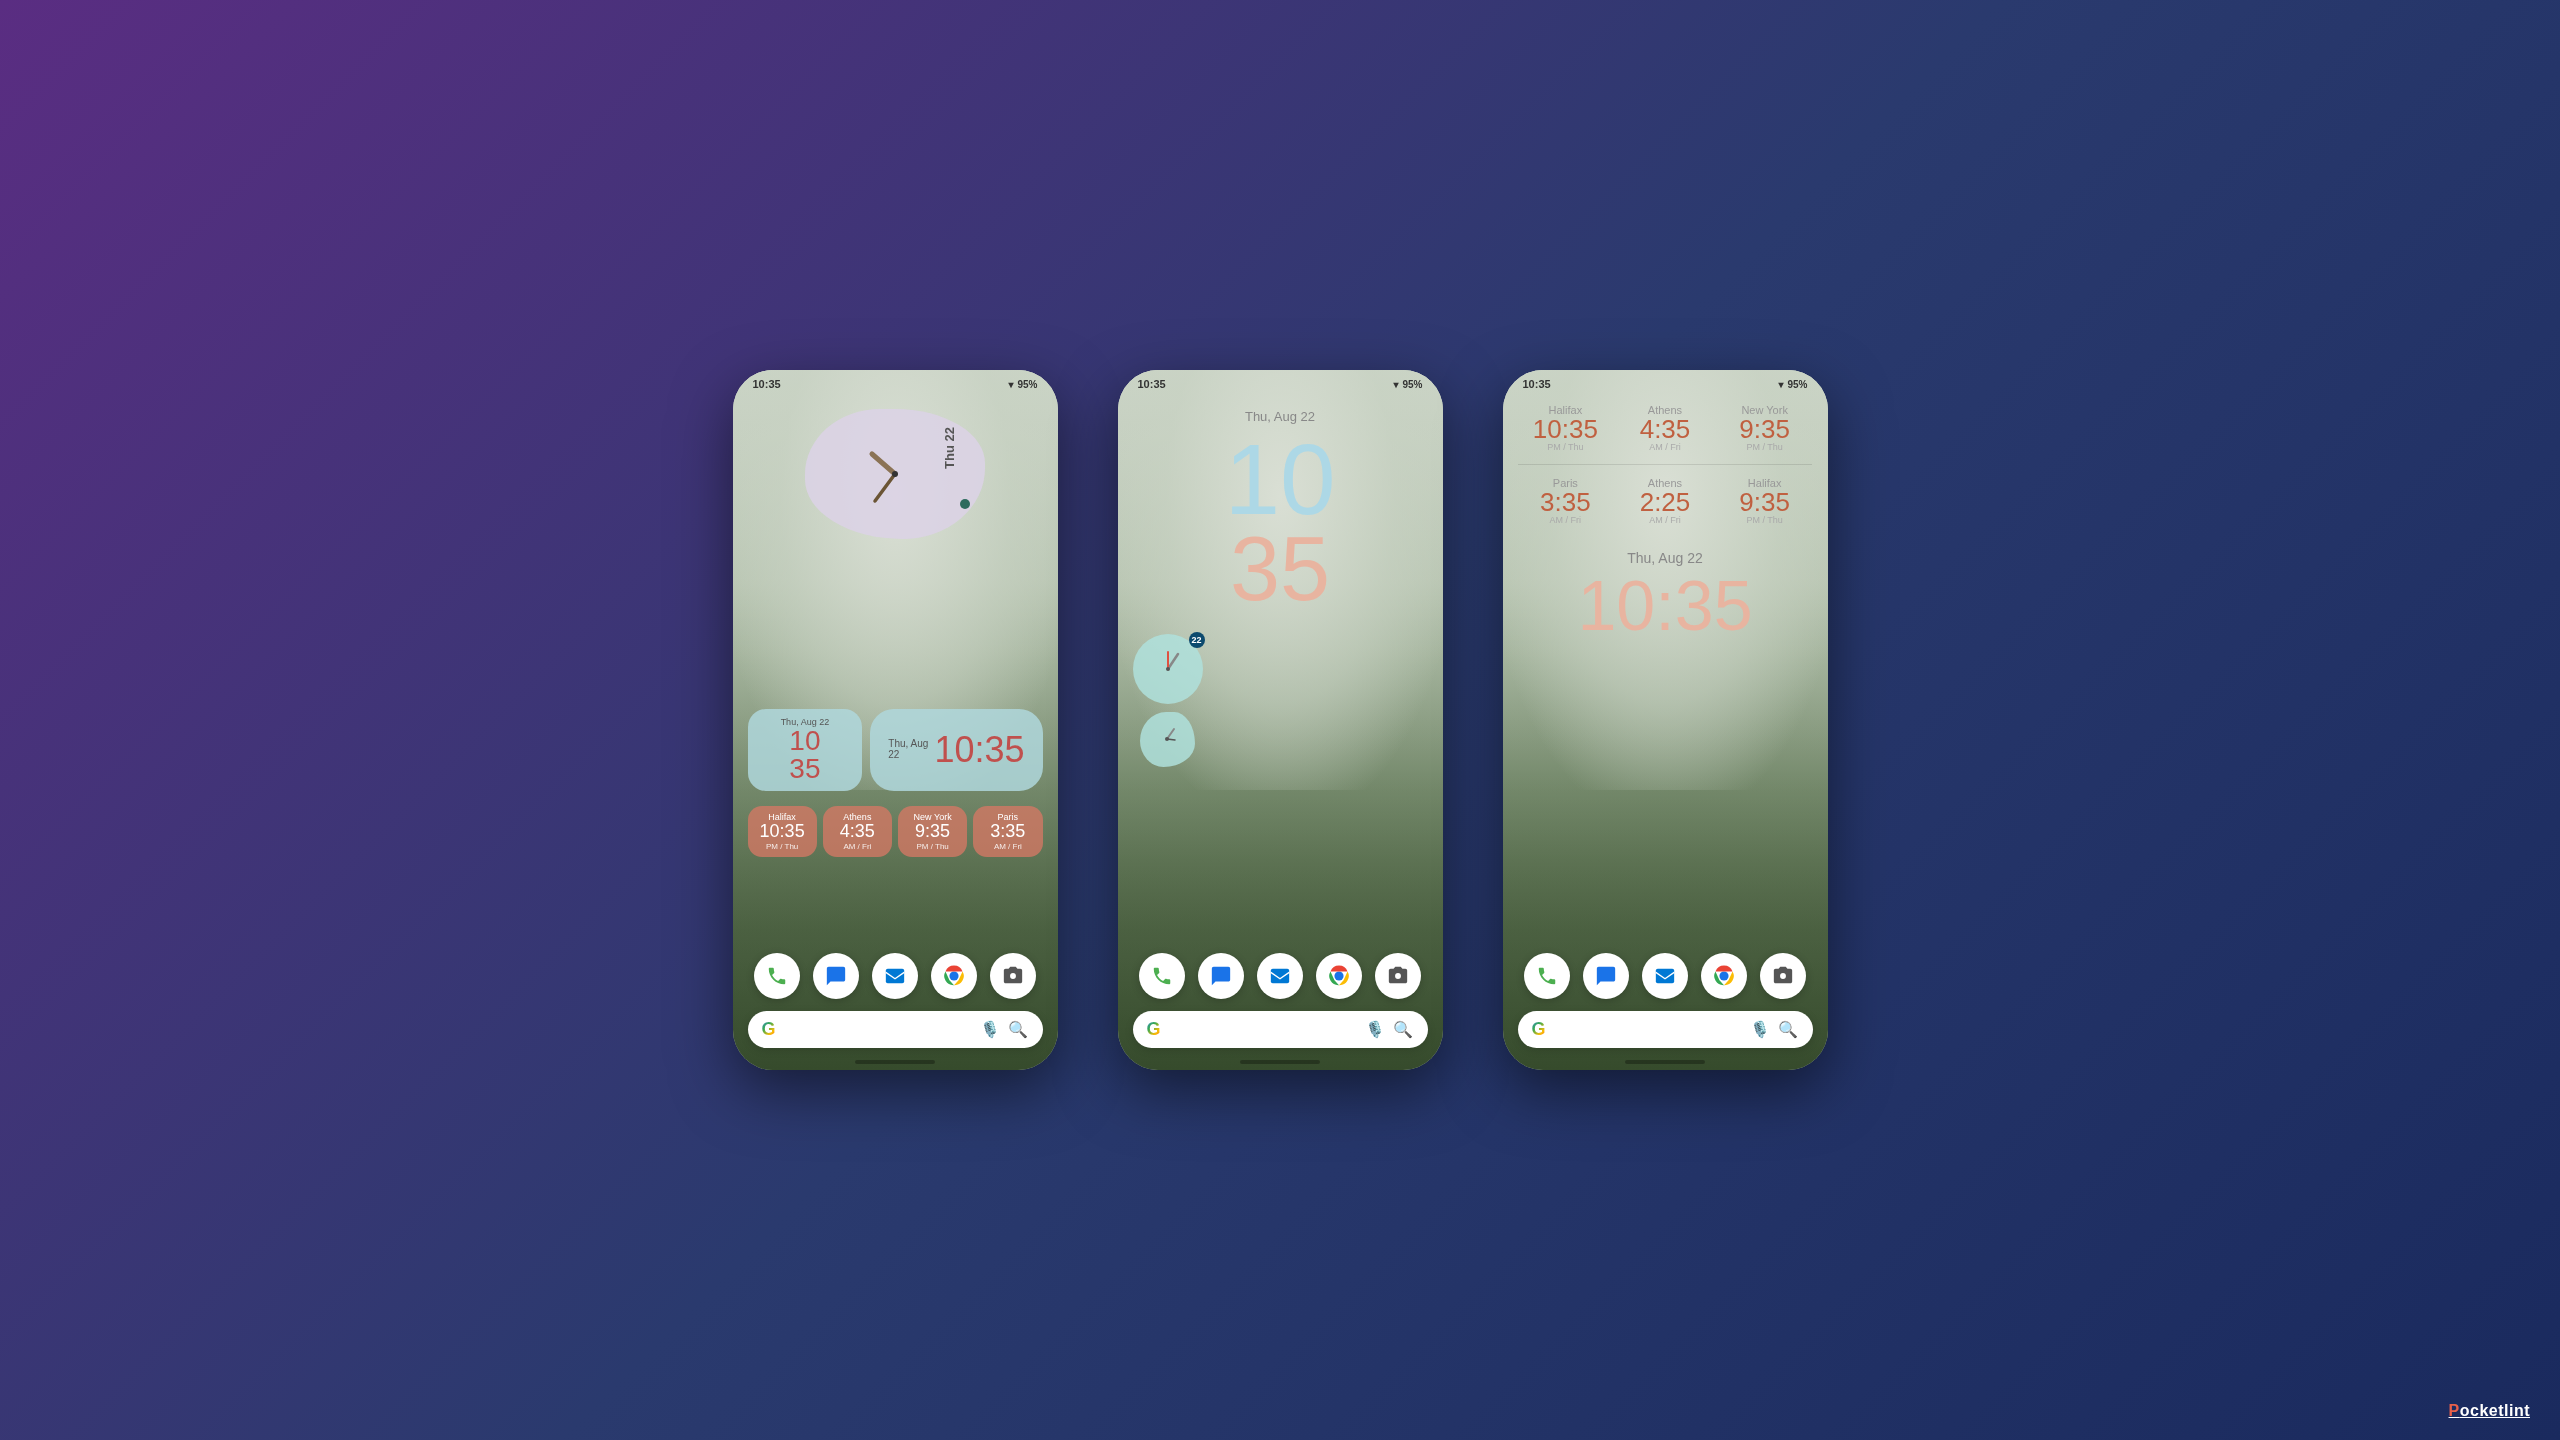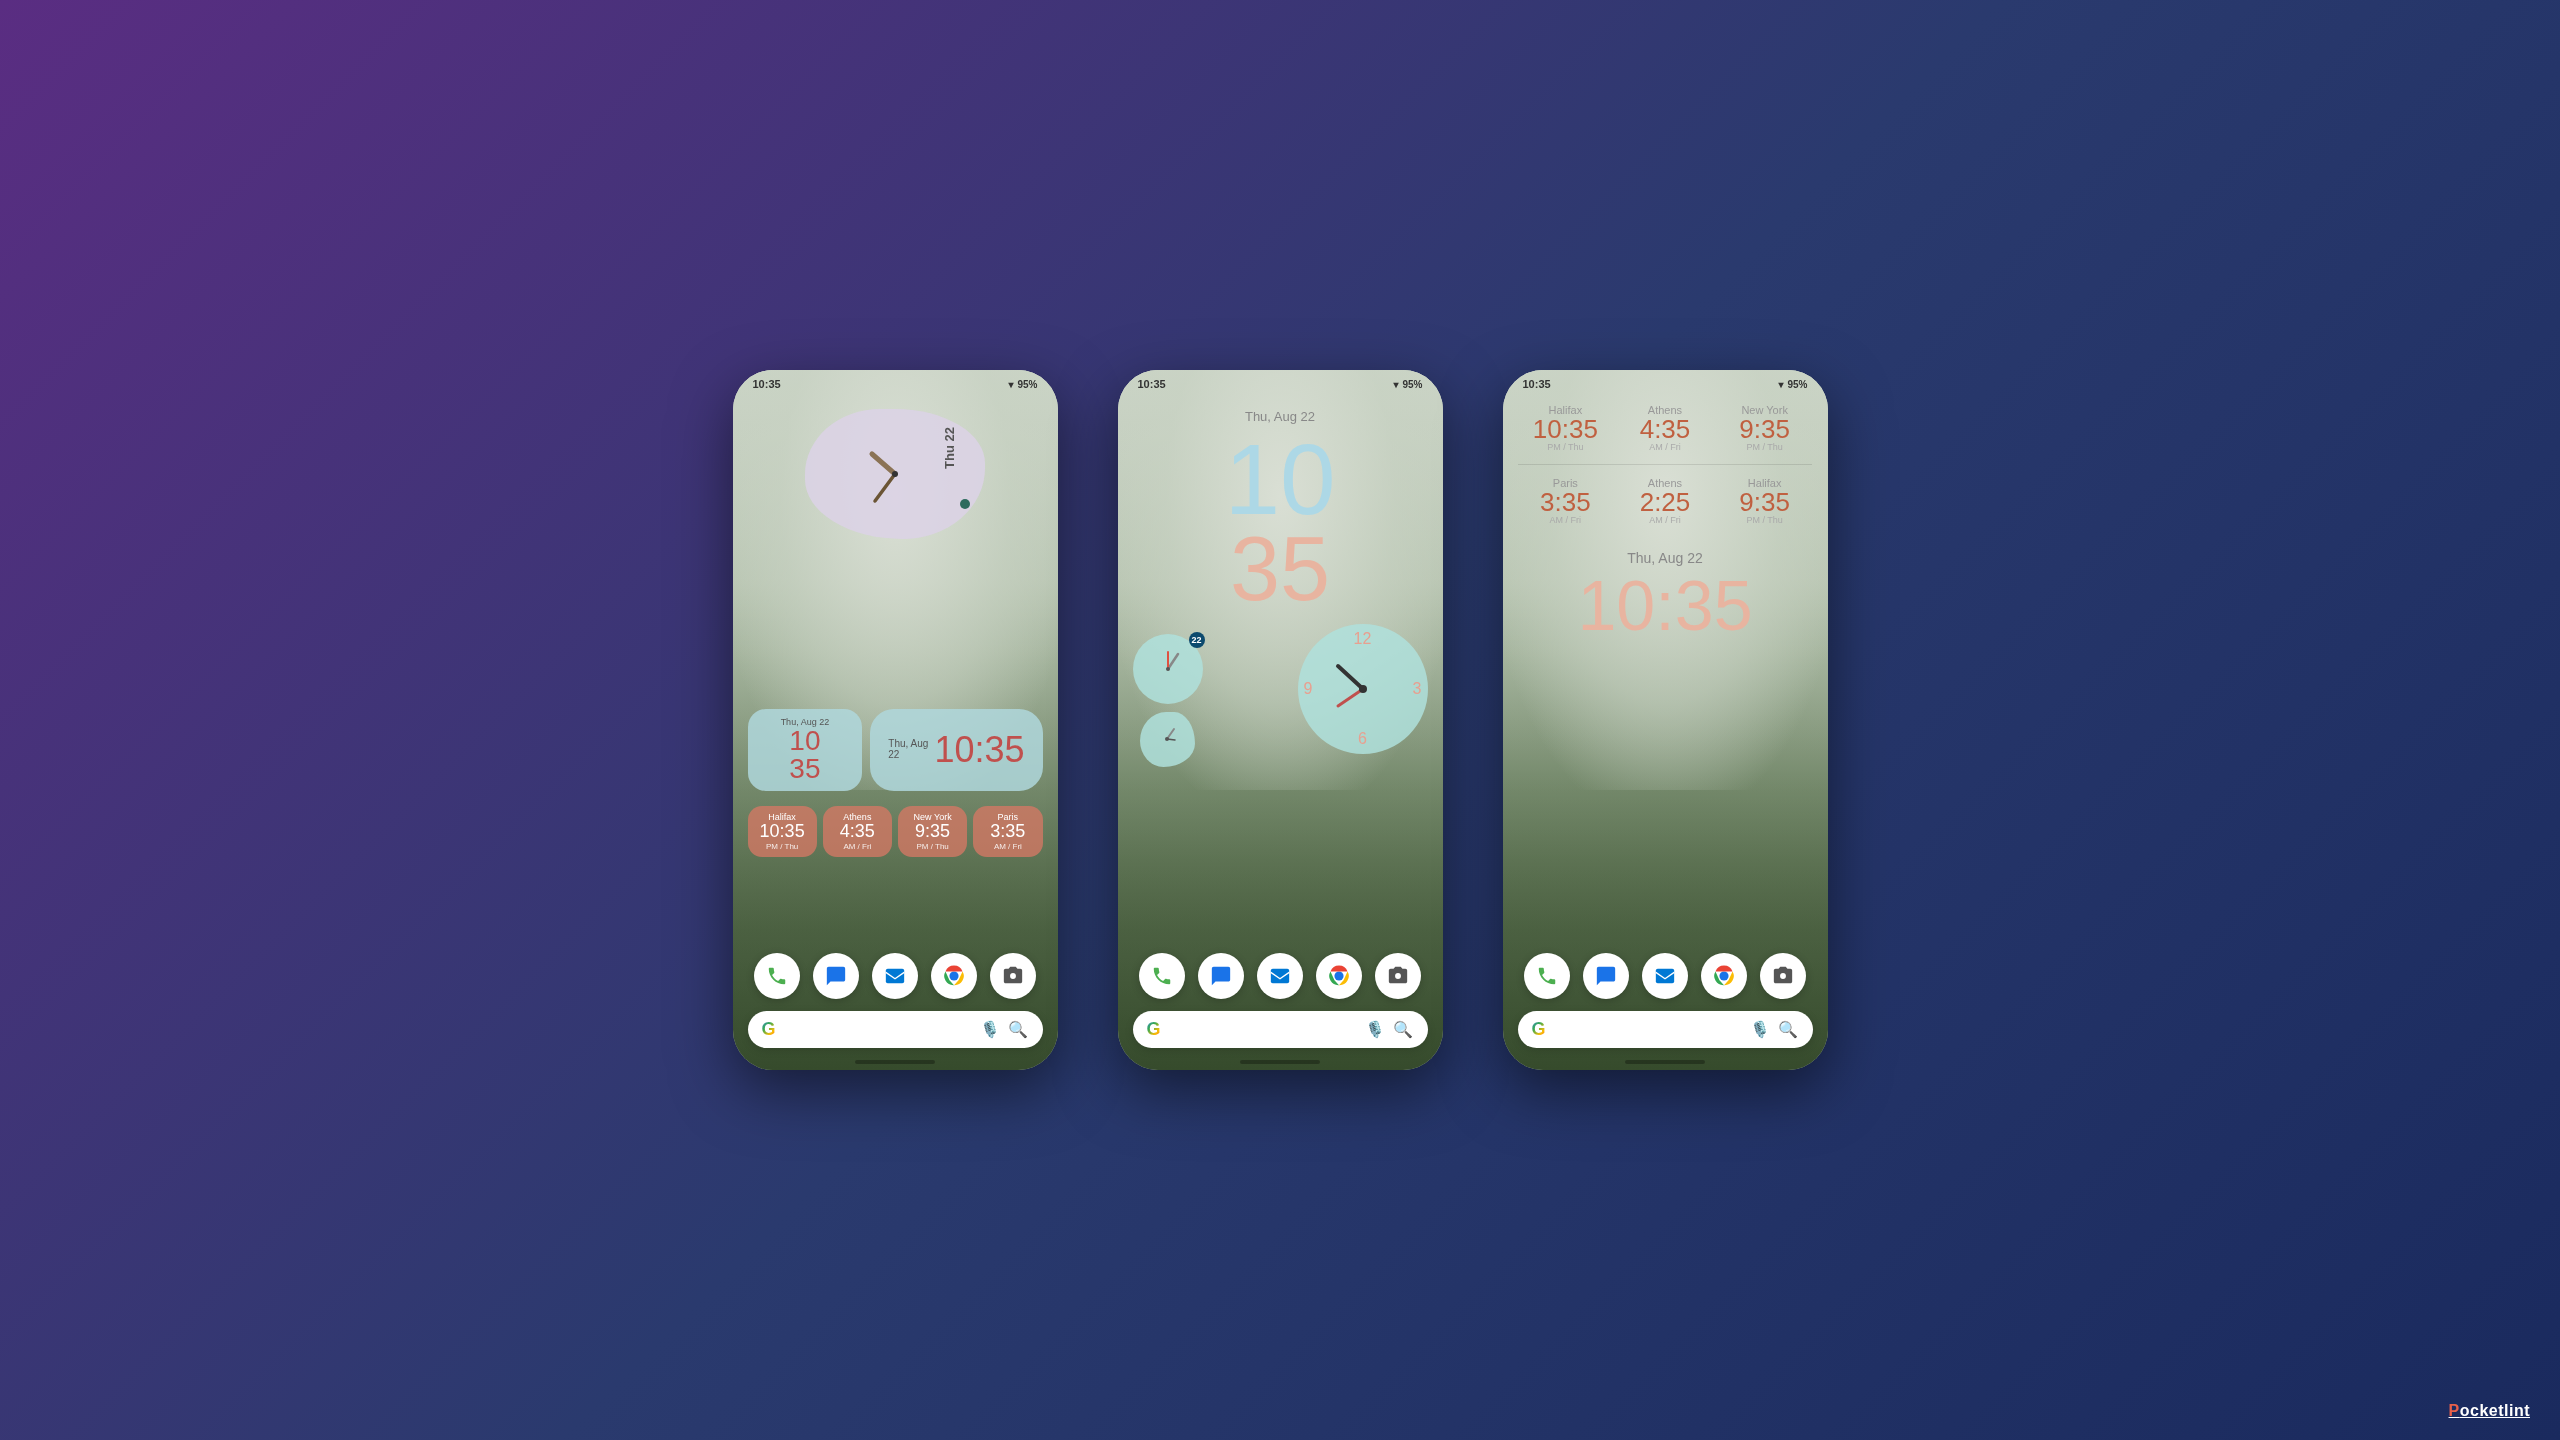--- a/index.html
+++ b/index.html
@@ -601,35 +601,20 @@
             </div>
             <div class="blob-shape">
               <svg width="35" height="35" viewBox="0 0 35 35">
                 <line x1="17" y1="17" x2="24" y2="7" stroke="#888" stroke-width="2" stroke-linecap="round"></line>
                 <line x1="17" y1="17" x2="25" y2="18" stroke="#555" stroke-width="1.5" stroke-linecap="round"></line>
                 <circle cx="17" cy="17" r="2" fill="#555"></circle>
               </svg>
             </div>
           </div>
 
-          <div class="analog-clock-medium">
-            <div class="clock-nums">
-              <span class="clock-num num-12">12</span>
-              <span class="clock-num num-3">3</span>
-              <span class="clock-num num-6">6</span>
-              <span class="clock-num num-9">9</span>
-            </div>
-            <svg width="110" height="110" viewBox="0 0 110 110">
-
-              <line x1="55" y1="55" x2="30" y2="32" stroke="#333" stroke-width="4" stroke-linecap="round"></line>
-
-              <line x1="55" y1="55" x2="30" y2="72" stroke="#c0504d" stroke-width="3" stroke-linecap="round"></line>
-              <circle cx="55" cy="55" r="4" fill="#333"></circle>
-            </svg>
-          </div>
         </div>
 
         <div style="flex:1;"></div>
       </div>
 
       <div class="dock">
         <div class="dock-icon">
           <svg width="22" height="22" viewBox="0 0 24 24" fill="#4CAF50">
               <path d="M6.6 10.8c1.4 2.8 3.8 5.1 6.6 6.6l2.2-2.2c.3-.3.7-.4 1-.2 1.1.4 2.3.6 3.6.6.6 0 1 .4 1 1V20c0 .6-.4 1-1 1-9.4 0-17-7.6-17-17 0-.6.4-1 1-1h3.5c.6 0 1 .4 1 1 0 1.3.2 2.5.6 3.6.1.3 0 .7-.2 1L6.6 10.8z"></path>
             </svg>

